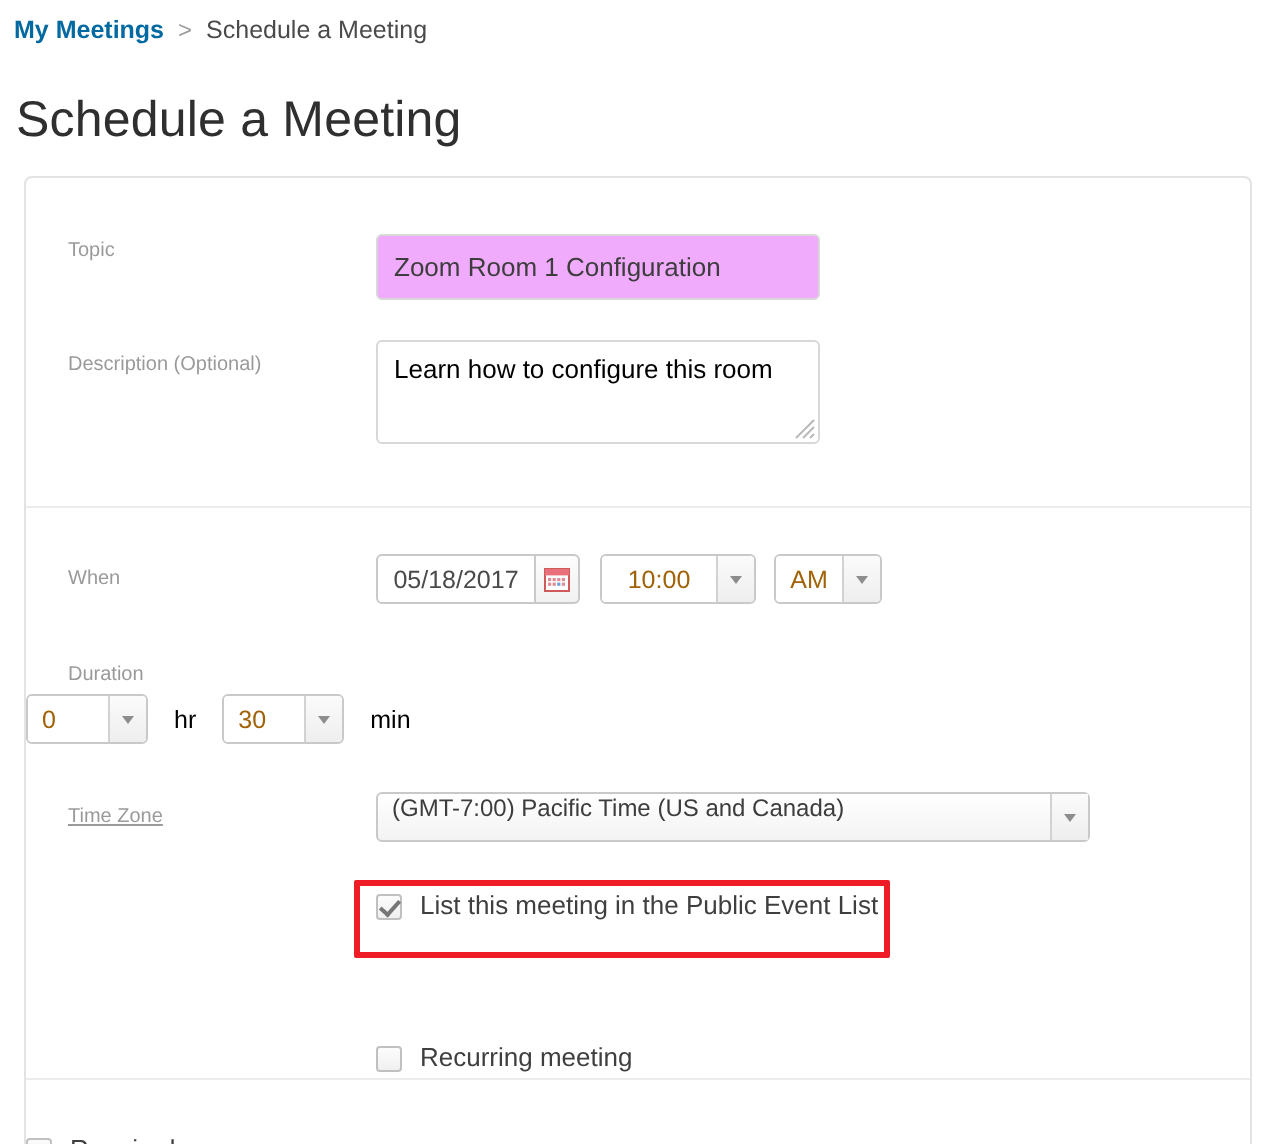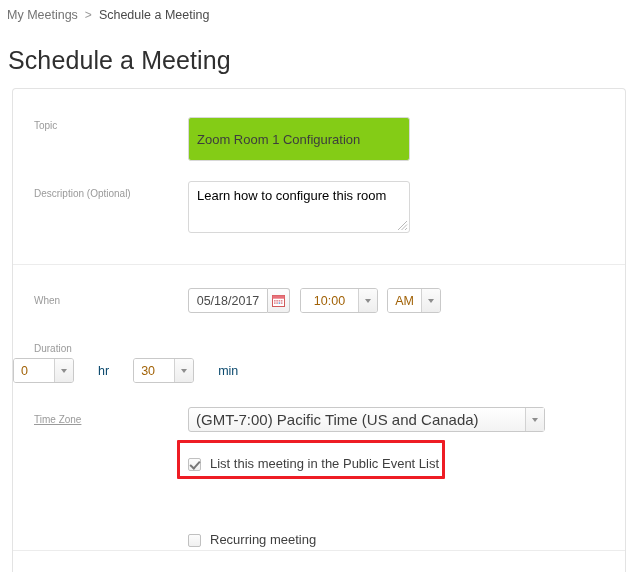--- a/index.html
+++ b/index.html
@@ -20,23 +20,24 @@
   
   .breadcrumb {
     position: absolute;
     left: 7px;
     top: 7px;
     font-size: 12.5px;
     line-height: 16px;
     white-space: nowrap;
   }
   .breadcrumb .crumb-link {
-    color: #737373;
+    color: #0369a1;
     text-decoration: none;
     cursor: pointer;
+    font-weight: bold;
   }
   .breadcrumb .crumb-sep {
     color: #9b9b9b;
     margin: 0 7px;
     font-size: 12px;
   }
   .breadcrumb .crumb-current {
     color: #4a4a4a;
   }
 
@@ -91,22 +92,22 @@
     flex: 1 1 auto;
     display: flex;
     align-items: center;
     flex-wrap: nowrap;
   }
 
   
   .text-input {
     border: 1px solid #d8d8d8;
     border-radius: 3px;
-    background: #84cc16;
-    height: 44px;
+    background: #f0abfc;
+    height: 33px;
     padding: 0 8px;
     font-family: "Liberation Sans", sans-serif;
     font-size: 13px;
     color: #3d3d3d;
     outline: none;
   }
   .text-input.topic { width: 222px; }
 
   .textarea-wrap {
     position: relative;
@@ -194,36 +195,36 @@
     border-left: 3.5px solid transparent;
     border-right: 3.5px solid transparent;
     border-top: 4.5px solid #8d8d8d;
   }
   .combo.time .combo-val { width: 57px; }
   .combo.ampm .combo-val { width: 33px; }
   .combo.dur .combo-val { width: 40px; }
 
   .unit {
     font-size: 12.5px;
-    color: #0c4a6e;
-    margin: 0 24px;
+    color: #000000;
+    margin: 0 13px;
   }
 
   
   .tz-select {
     width: 357px;
     height: 25px;
     border: 1px solid #c9c9c9;
     border-radius: 3px;
     background: linear-gradient(#ffffff, #f3f3f3);
     display: flex;
-    align-items: center;
+    align-items: flex-start;
     position: relative;
     padding-left: 7px;
-    font-size: 15px;
+    font-size: 12px;
     color: #3d3d3d;
     cursor: pointer;
   }
   .tz-select .tz-arrow {
     position: absolute;
     right: 0; top: 0; bottom: 0;
     width: 19px;
     border-left: 1px solid #d2d2d2;
     background: linear-gradient(#fbfbfb, #eeeeee);
     display: flex;

